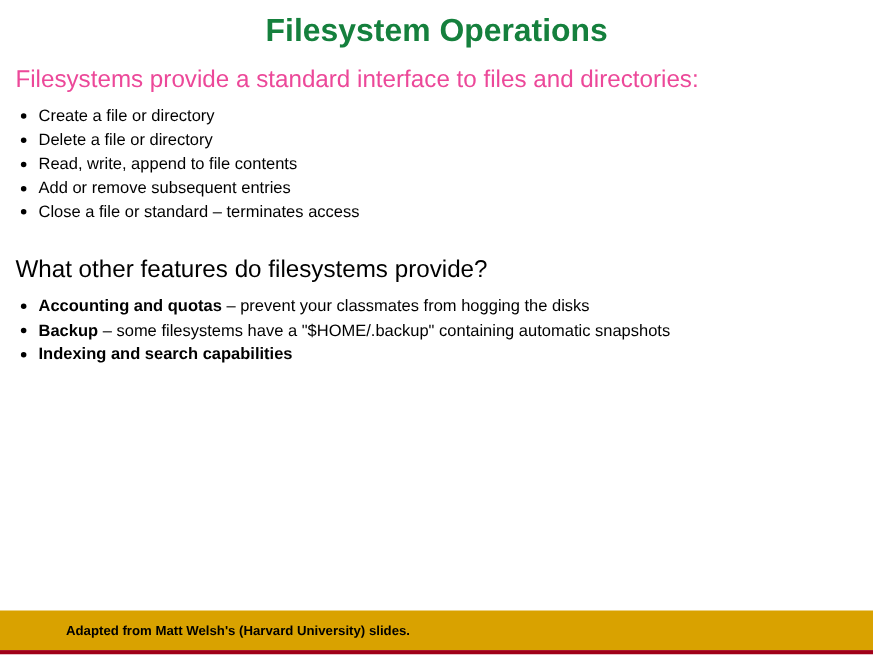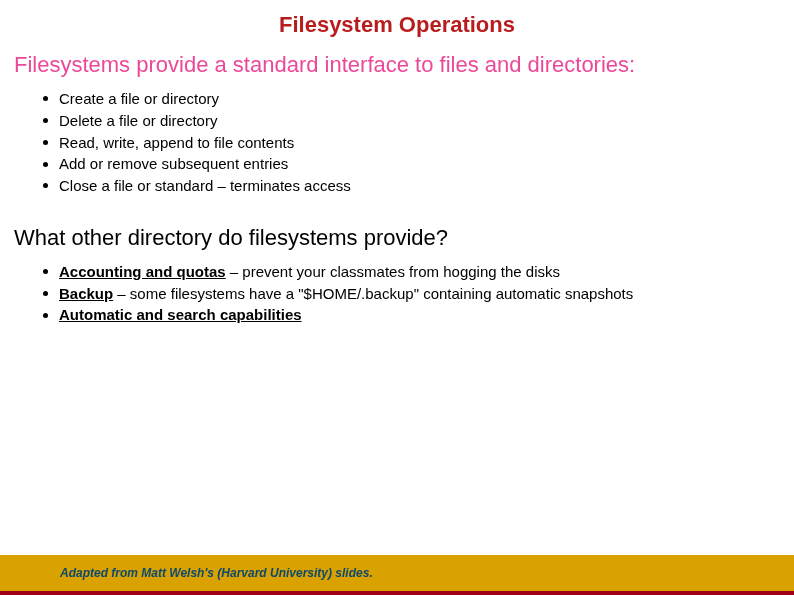--- a/index.html
+++ b/index.html
@@ -1,52 +1,52 @@
 <!DOCTYPE html>
 <html><head>
 <meta charset="utf-8">
 <style>
   * { margin: 0; padding: 0; box-sizing: border-box; }
   html, body { width: 794px; height: 595px; background: #ffffff; font-family: Arial, Helvetica, sans-serif; color: #000; overflow: hidden; }
   .slide { position: relative; width: 794px; height: 595px; }
-  .title { text-align: center; font-size: 22px; font-weight: bold; color: #b91c1c; padding-top: 12px; padding-bottom: 10px; }
+  .title { text-align: center; font-size: 29px; font-weight: bold; color: #15803d; padding-top: 12px; padding-bottom: 10px; }
   .intro { font-size: 22px; color: #ec4899; padding: 4px 12px 8px 14px; }
-  .bullets { list-style: none; padding-left: 35px; padding-top: 2px; padding-bottom: 14px; margin-left: 24px; }
+  .bullets { list-style: none; padding-left: 35px; padding-top: 2px; padding-bottom: 14px; }
   .bullets li { font-size: 15px; line-height: 1.45; position: relative; }
   .bullets li::before { content: ""; position: absolute; left: -16px; top: 0.55em; width: 5px; height: 5px; background: #000; border-radius: 50%; }
   .second-intro { font-size: 22px; color: #000; padding: 14px 12px 8px 14px; }
   .footer-wrap { position: absolute; left: 0; right: 0; bottom: 0; }
   .gold-bar { background: #d9a200; height: 36px; display: flex; align-items: center; padding-left: 60px; }
-  .footer-text { font-size: 12px; font-weight: bold; color: #0c4a6e; font-style: italic; }
+  .footer-text { font-size: 12px; font-weight: bold; color: #000000; }
   .thin-accent { height: 4px; background: #a00018; }
-  .b { font-weight: bold; text-decoration: underline; }
+  .b { font-weight: bold; }
 </style>
 </head>
 <body>
 
 <div class="slide">
 
   <div class="title">Filesystem Operations</div>
 
   <div class="intro">Filesystems provide a standard interface to files and directories:</div>
 
   <ul class="bullets">
     <li><span>Create a file or directory</span></li>
     <li><span>Delete a file or directory</span></li>
     <li><span>Read, write, append to file contents</span></li>
     <li><span>Add or remove subsequent entries</span></li>
     <li><span>Close a file or standard – terminates access</span></li>
   </ul>
 
-  <div class="second-intro">What other directory do filesystems provide?</div>
+  <div class="second-intro">What other features do filesystems provide?</div>
 
   <ul class="bullets">
     <li><span class="b">Accounting and quotas</span><span> – prevent your classmates from hogging the disks</span></li>
     <li><span class="b">Backup</span><span> – some filesystems have a "$HOME/.backup" containing automatic snapshots</span></li>
-    <li><span class="b">Automatic and search capabilities</span><span></span></li>
+    <li><span class="b">Indexing and search capabilities</span><span></span></li>
   </ul>
 
   <div class="footer-wrap">
     <div class="gold-bar">
       <span class="footer-text">Adapted from Matt Welsh's (Harvard University) slides.</span>
     </div>
     <div class="thin-accent"></div>
   </div>
 
 </div>

